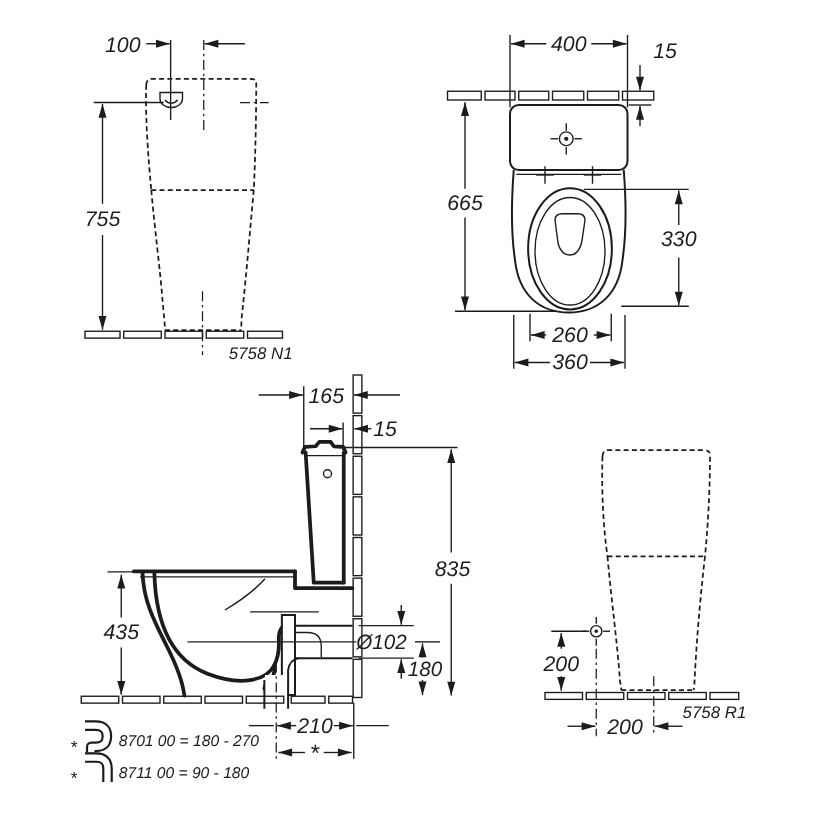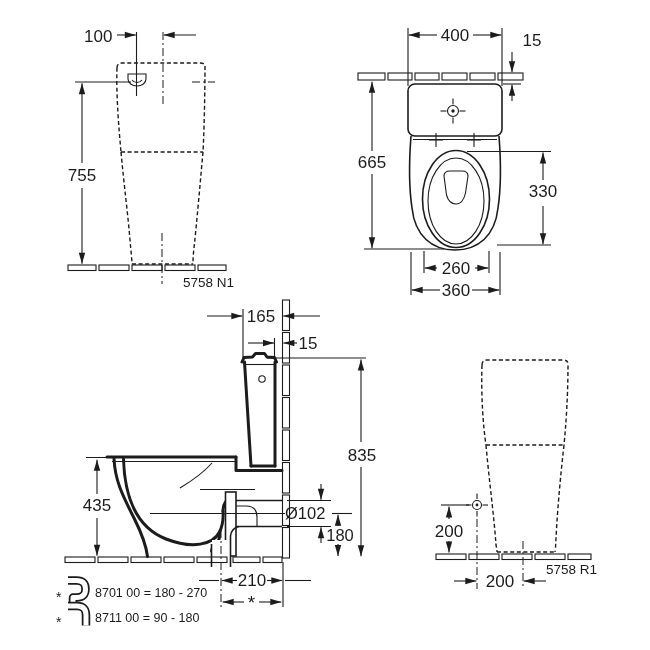--- a/index.html
+++ b/index.html
@@ -1,17 +1,17 @@
 <!DOCTYPE html>
 <html style="--ink: #1c1c1c; --bg: #ffffff;"><head>
 <meta charset="utf-8">
 <style>
   :root { --ink:#1c1c1c; --bg:#ffffff; }
   html,body { margin:0; padding:0; background:var(--bg,#fff); }
-  .stage { width:650px; height:650px; background:var(--bg,#fff); position:relative; overflow:hidden; }
+  .stage { width:650px; height:650px; background:var(--bg,#fff); position:relative; overflow:hidden;font-style:italic; }
   svg { color:var(--ink,#1c1c1c); display:block; }
   svg text { font-family:"Liberation Sans","DejaVu Sans",sans-serif; fill:currentColor; }
   .t17 { font-size:17px; }
   .t16 { font-size:16.5px; }
   .t13 { font-size:13.5px; }
   .t12 { font-size:12.5px; }
   .t14 { font-size:14px; }
   .t19 { font-size:19px; }
   .ln  { stroke:currentColor; stroke-width:1.1; fill:none; }
   .ln2 { stroke:currentColor; stroke-width:1.6; fill:none; }

